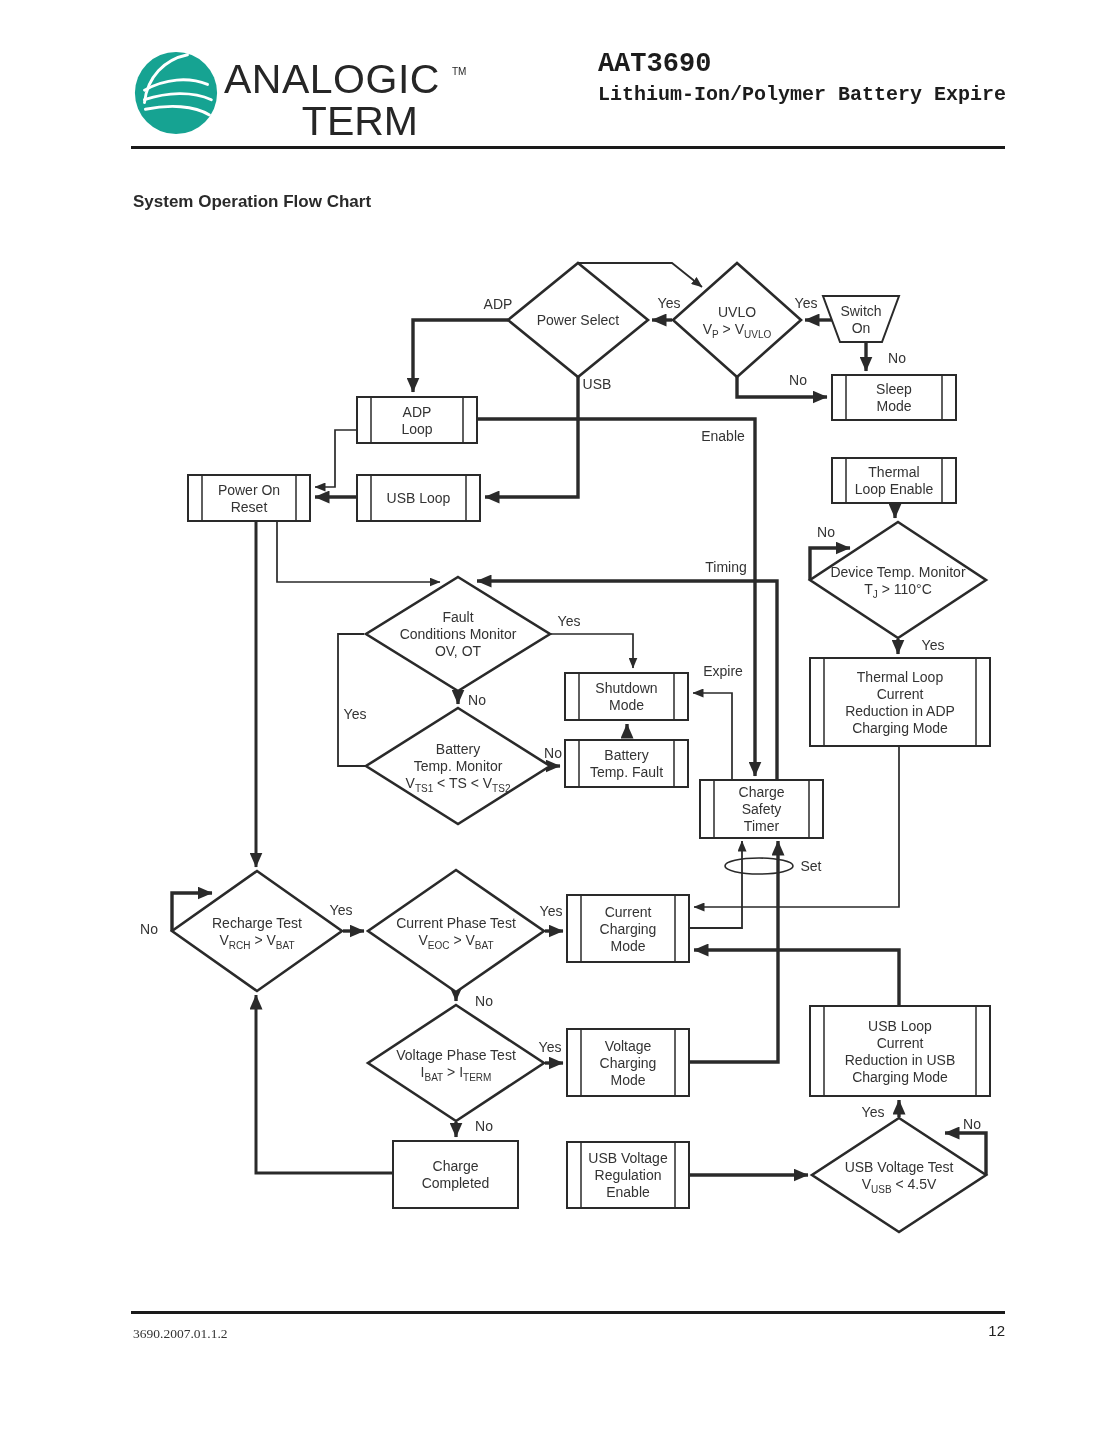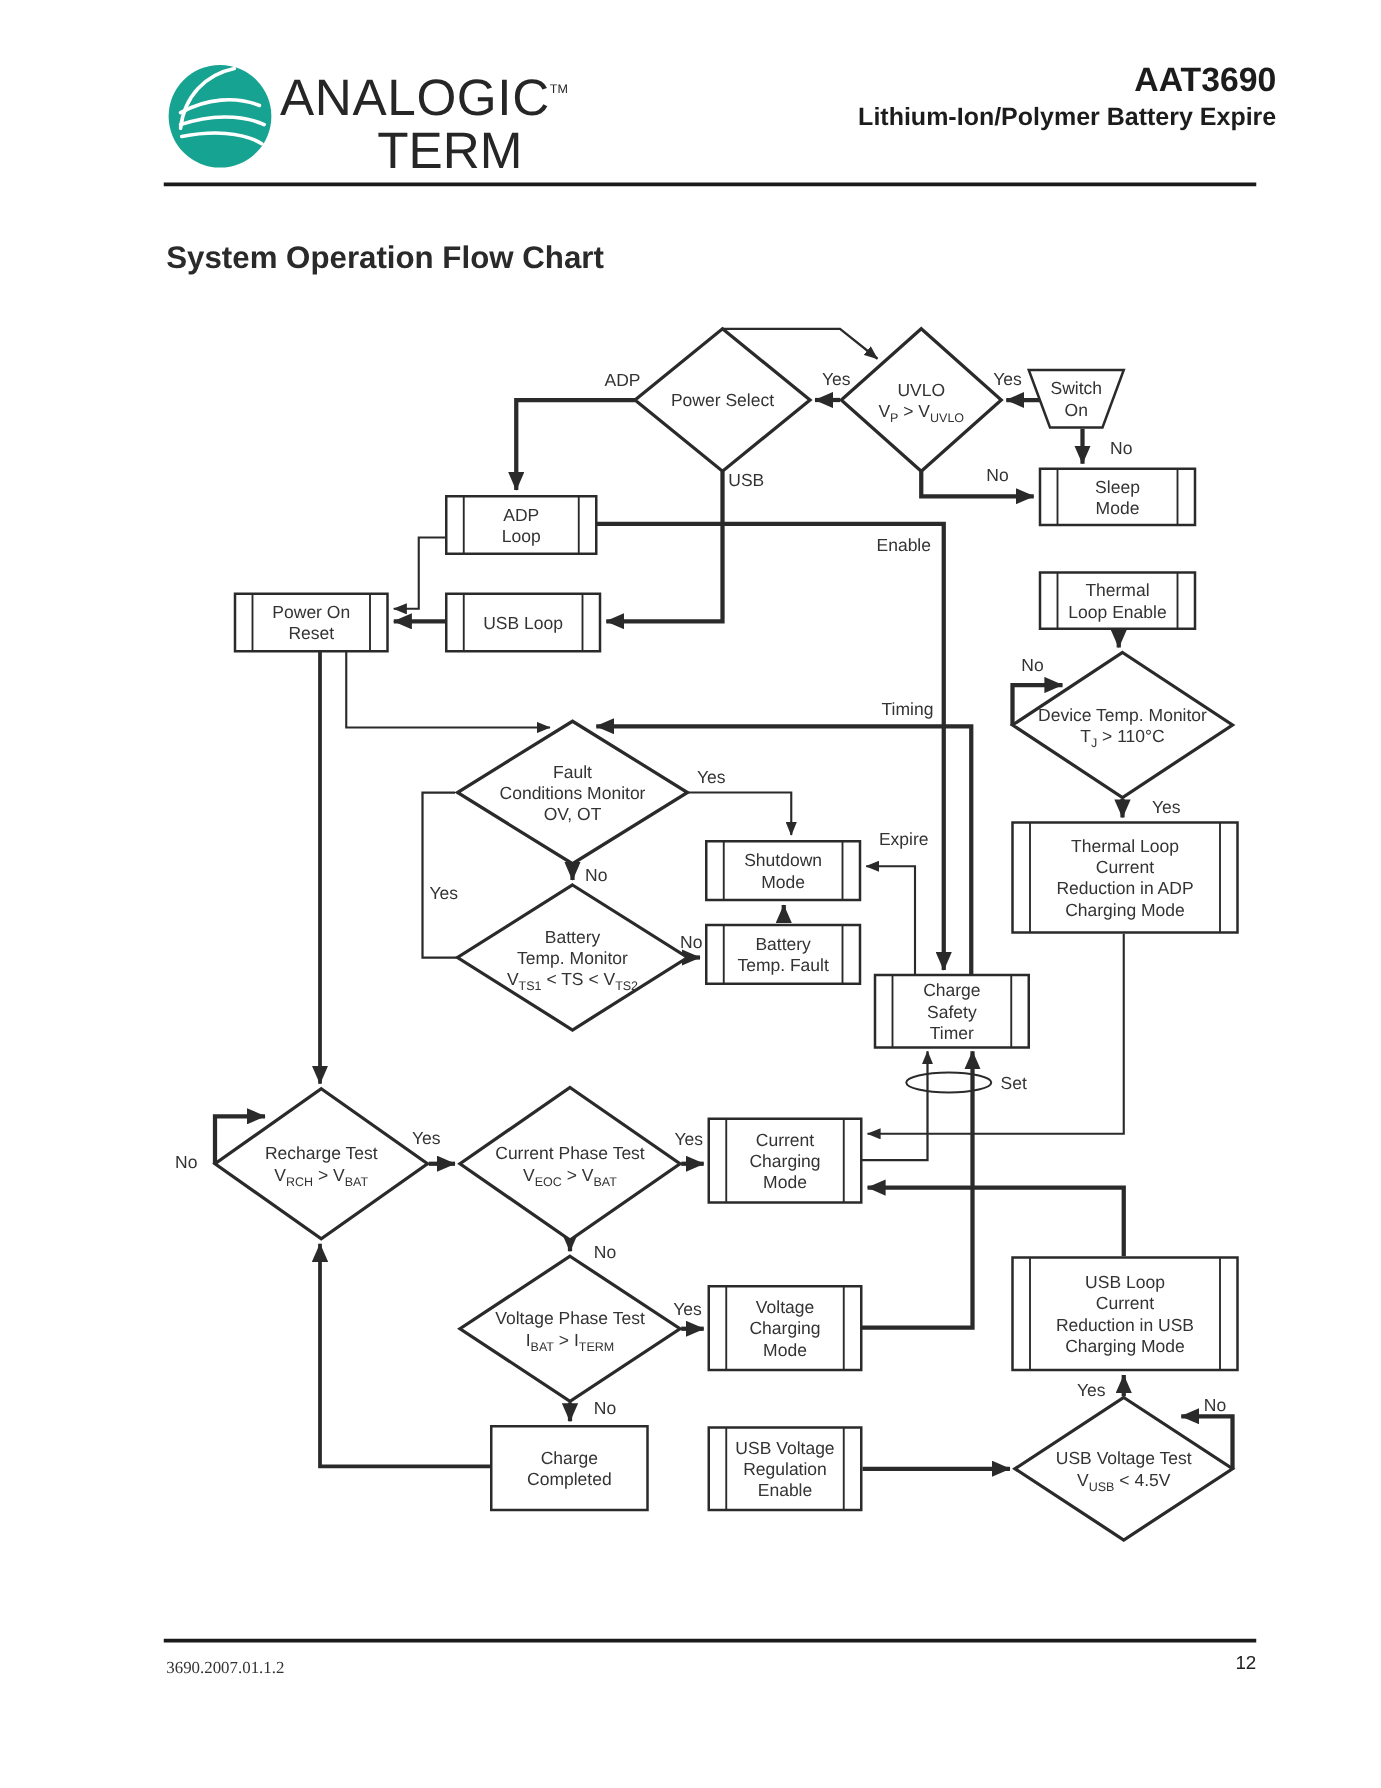--- a/index.html
+++ b/index.html
@@ -2,29 +2,29 @@
 <html><head>
 <meta charset="utf-8">
 <style>
   html,body{margin:0;padding:0;background:#888;}
   .page{position:relative;width:1105px;height:1430px;background:#ffffff;margin:0 auto;
         font-family:"Liberation Sans",sans-serif;color:#222;overflow:hidden;}
   
   .logo-mark{position:absolute;left:133px;top:50px;width:86px;height:86px;}
   .logo-words{position:absolute;left:224px;top:50px;width:208px;color:#262626;}
   .logo-l1{font-size:41px;line-height:44px;letter-spacing:.5px;white-space:nowrap;}
-  .logo-tm{font-size:10px;vertical-align:18px;letter-spacing:0;}
+  .logo-tm{font-size:10px;vertical-align:18px;letter-spacing:0;margin-left:12px;}
   .logo-l2{font-size:41px;line-height:40px;text-align:right;padding-right:14px;}
-  .hright{position:absolute;right:84px;top:48px;text-align:right;color:#1c1c1c;}
+  .hright{position:absolute;right:99px;top:48px;text-align:left;color:#1c1c1c;font-family:Liberation Mono, monospace;}
   .hright .part{font-size:27px;font-weight:bold;line-height:32px;}
   .hright .sub{font-size:20px;font-weight:bold;line-height:29px;}
   .rule{position:absolute;left:131px;width:874px;height:3px;background:#1a1a1a;}
   .top-rule{top:146px;}
   .bottom-rule{top:1311px;height:3px;}
-  .sec-title{position:absolute;left:133px;top:192px;margin:0;font-size:25px;font-weight:bold;color:#2a2a2a;}
+  .sec-title{position:absolute;left:133px;top:192px;margin:0;font-size:17px;font-weight:bold;color:#2a2a2a;}
   
   #flow{position:absolute;left:0;top:0;}
   #flow text{font-family:"Liberation Sans",sans-serif;fill:#333;}
   
   .doc-code{position:absolute;left:133px;top:1326px;font-family:"Liberation Serif",serif;
             font-size:13.5px;color:#333;}
   .page-num{position:absolute;right:100px;top:1322px;font-size:15px;color:#222;}
 </style>
 </head>
 <body>

